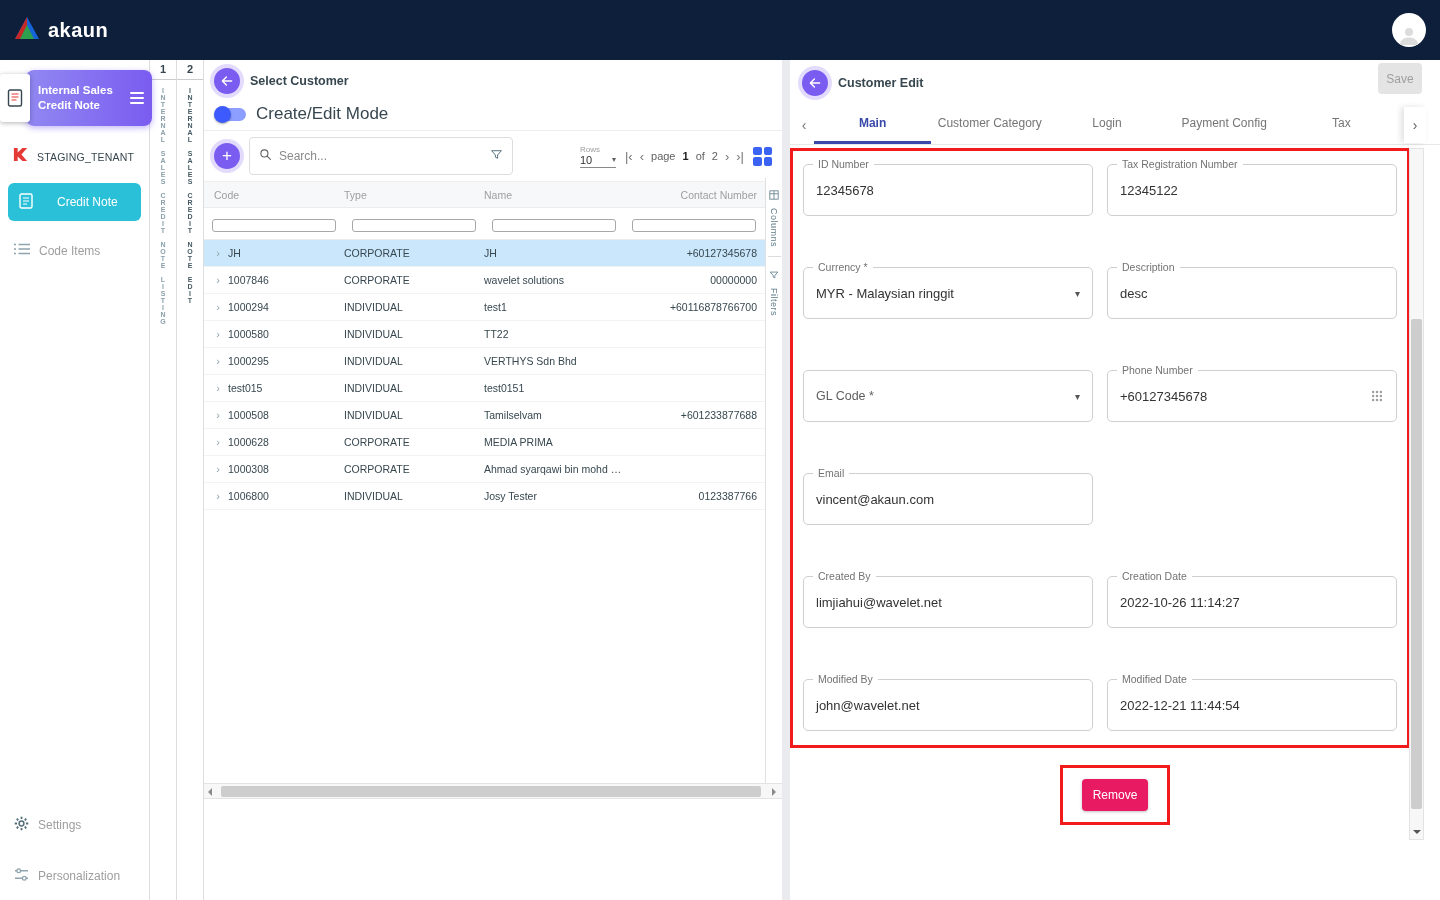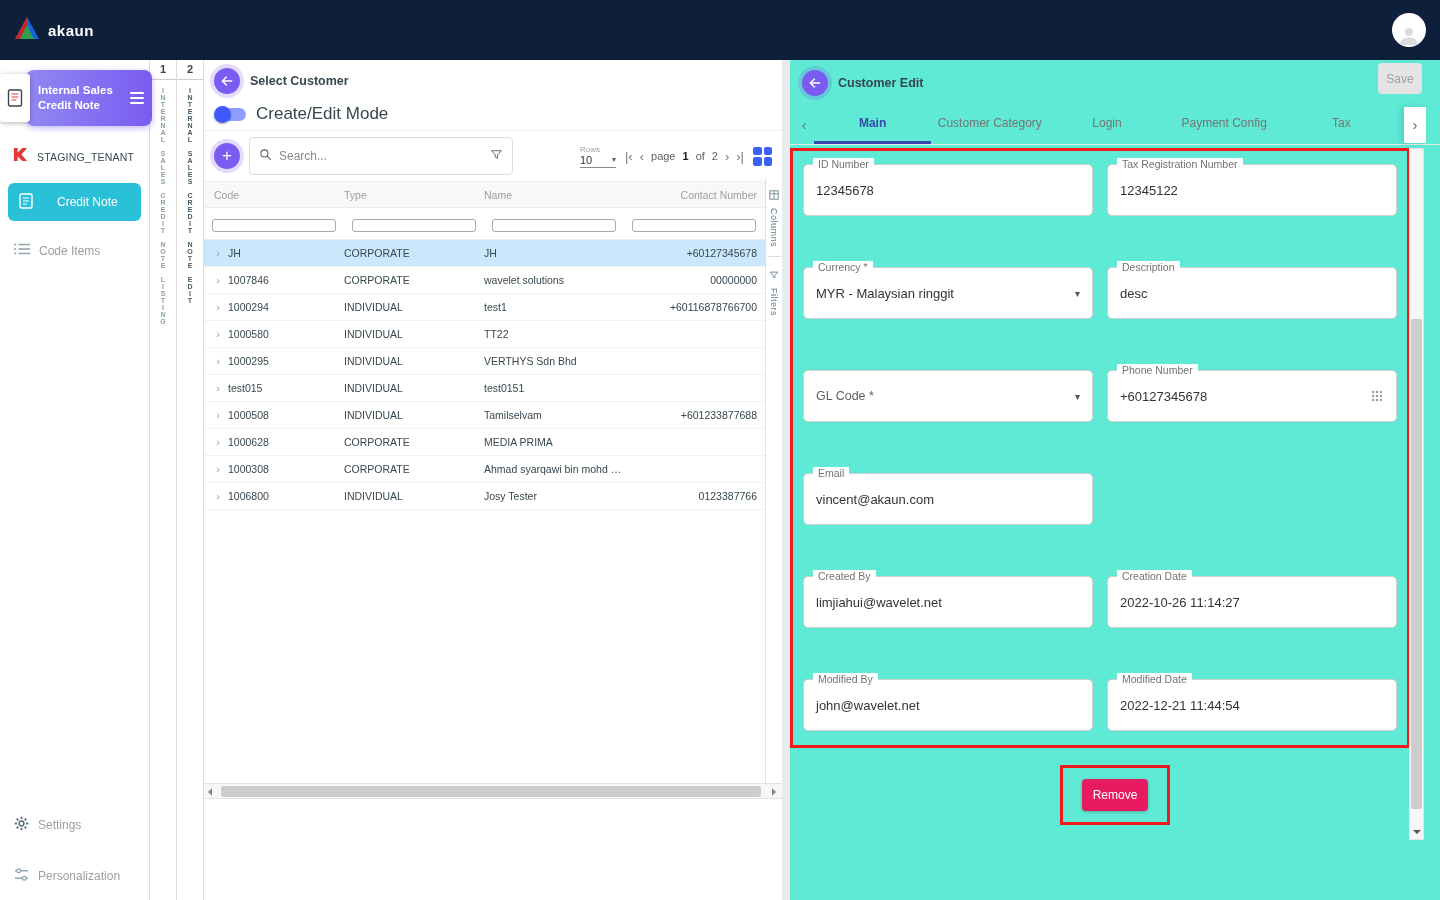--- a/index.html
+++ b/index.html
@@ -1,21 +1,21 @@
 <!DOCTYPE html>
 <html><head>
 <meta charset="utf-8">
 <style>
   *{margin:0;padding:0;box-sizing:border-box}
   html,body{width:1440px;height:900px;overflow:hidden;font-family:"Liberation Sans",sans-serif;background:#e9ebee}
 
   
   .topbar{position:absolute;left:0;top:0;width:1440px;height:60px;background:#0d1f3a;display:flex;align-items:center;padding:0 14px;z-index:20}
   .brand{display:flex;align-items:center;gap:8px}
-  .brand-text{color:#fff;font-size:15px;font-weight:bold;letter-spacing:.5px}
+  .brand-text{color:#fff;font-size:20px;font-weight:bold;letter-spacing:.5px}
   .avatar{position:absolute;right:14px;top:13px;width:34px;height:34px;border-radius:50%;background:#fff;display:flex;align-items:flex-end;justify-content:center;overflow:hidden;cursor:pointer}
 
   
   .sidebar{position:absolute;left:0;top:60px;width:150px;height:840px;background:#fff;border-right:1px solid #ddd;z-index:5}
   .app-banner{position:relative;margin-top:10px;height:56px}
   .app-tile{position:absolute;left:0;top:4px;width:30px;height:48px;background:#fff;border-radius:3px;box-shadow:0 1px 5px rgba(0,0,0,.3);display:flex;align-items:center;justify-content:center;z-index:2}
   .banner-pill{position:absolute;left:26px;right:-3px;top:0;height:56px;background:linear-gradient(90deg,#9188f2,#7a5cf0);border-radius:8px;display:flex;align-items:center;color:#fff;padding:0 5px 0 12px;box-shadow:0 2px 6px rgba(122,92,240,.45);cursor:pointer}
   .banner-title{font-size:11.5px;font-weight:bold;line-height:1.3;flex:1}
   .menu-icon{width:14px;display:flex;flex-direction:column;gap:3px;margin-right:3px}
   .menu-icon i{display:block;height:2px;background:#fff;border-radius:1px}
@@ -75,21 +75,21 @@
   .vtab{display:flex;flex-direction:column;align-items:center;gap:4px;cursor:pointer}
   .vtab-label{writing-mode:vertical-rl;font-size:9px;letter-spacing:.5px;color:#607d8b}
   .vtab-divider{width:13px;border-top:1px solid #dcdcdc}
   .hscroll{position:absolute;left:0;top:723px;width:100%;height:16px;background:#f7f7f7;border-top:1px solid #e3e3e3;border-bottom:1px solid #e3e3e3}
   .hthumb{position:absolute;left:17px;right:21px;top:2px;height:11px;background:#cdcdcd;border-radius:2px;cursor:pointer}
   .harrow{position:absolute;top:4px;width:0;height:0;border:4px solid transparent;cursor:pointer}
   .harrow.left{left:4px;border-right-color:#8a8a8a;border-left-width:0}
   .harrow.right{right:6px;border-left-color:#8a8a8a;border-right-width:0}
 
   
-  .edit-panel{position:absolute;left:790px;top:60px;width:650px;height:840px;background:#5eead4;z-index:3}
+  .edit-panel{position:absolute;left:790px;top:60px;width:650px;height:840px;background:#ffffff;z-index:3}
   .ep-header{height:45px;display:flex;align-items:center;gap:10px;padding:0 12px}
   .save-btn{position:absolute;top:3px;right:18px;width:44px;height:31px;background:#e4e4e4;border:none;border-radius:4px;color:#9e9e9e;font-size:12px;font-family:inherit;cursor:pointer}
   .ep-tabs{height:40px;display:flex;align-items:stretch;border-bottom:1px solid #e8e8e8;padding-left:4px;position:relative}
   .tab-chevron{width:20px;display:flex;align-items:center;justify-content:center;color:#757575;font-size:14px;background:none;border:none;font-family:inherit;cursor:pointer}
   .tabs-wrap{flex:1;display:flex;margin-right:40px}
   .etab{flex:1;display:flex;align-items:center;justify-content:center;font-size:12px;color:#757575;border-bottom:3px solid transparent;cursor:pointer;white-space:nowrap}
   .etab.active{color:#3949ab;font-weight:bold;border-bottom-color:#3949ab}
   .tabs-scroll-right{position:absolute;right:14px;top:2px;width:22px;height:36px;background:#fff;box-shadow:-3px 0 6px rgba(0,0,0,.12);display:flex;align-items:center;justify-content:center;color:#616161;font-size:14px;border:none;font-family:inherit;cursor:pointer}
   .form-annotation{margin:3px 30px 0 0;border:3px solid #f21b1b;padding:13px 10px 14px 10px;height:600px}
   .form-grid{display:grid;grid-template-columns:1fr 1fr;column-gap:14px;row-gap:51px}

